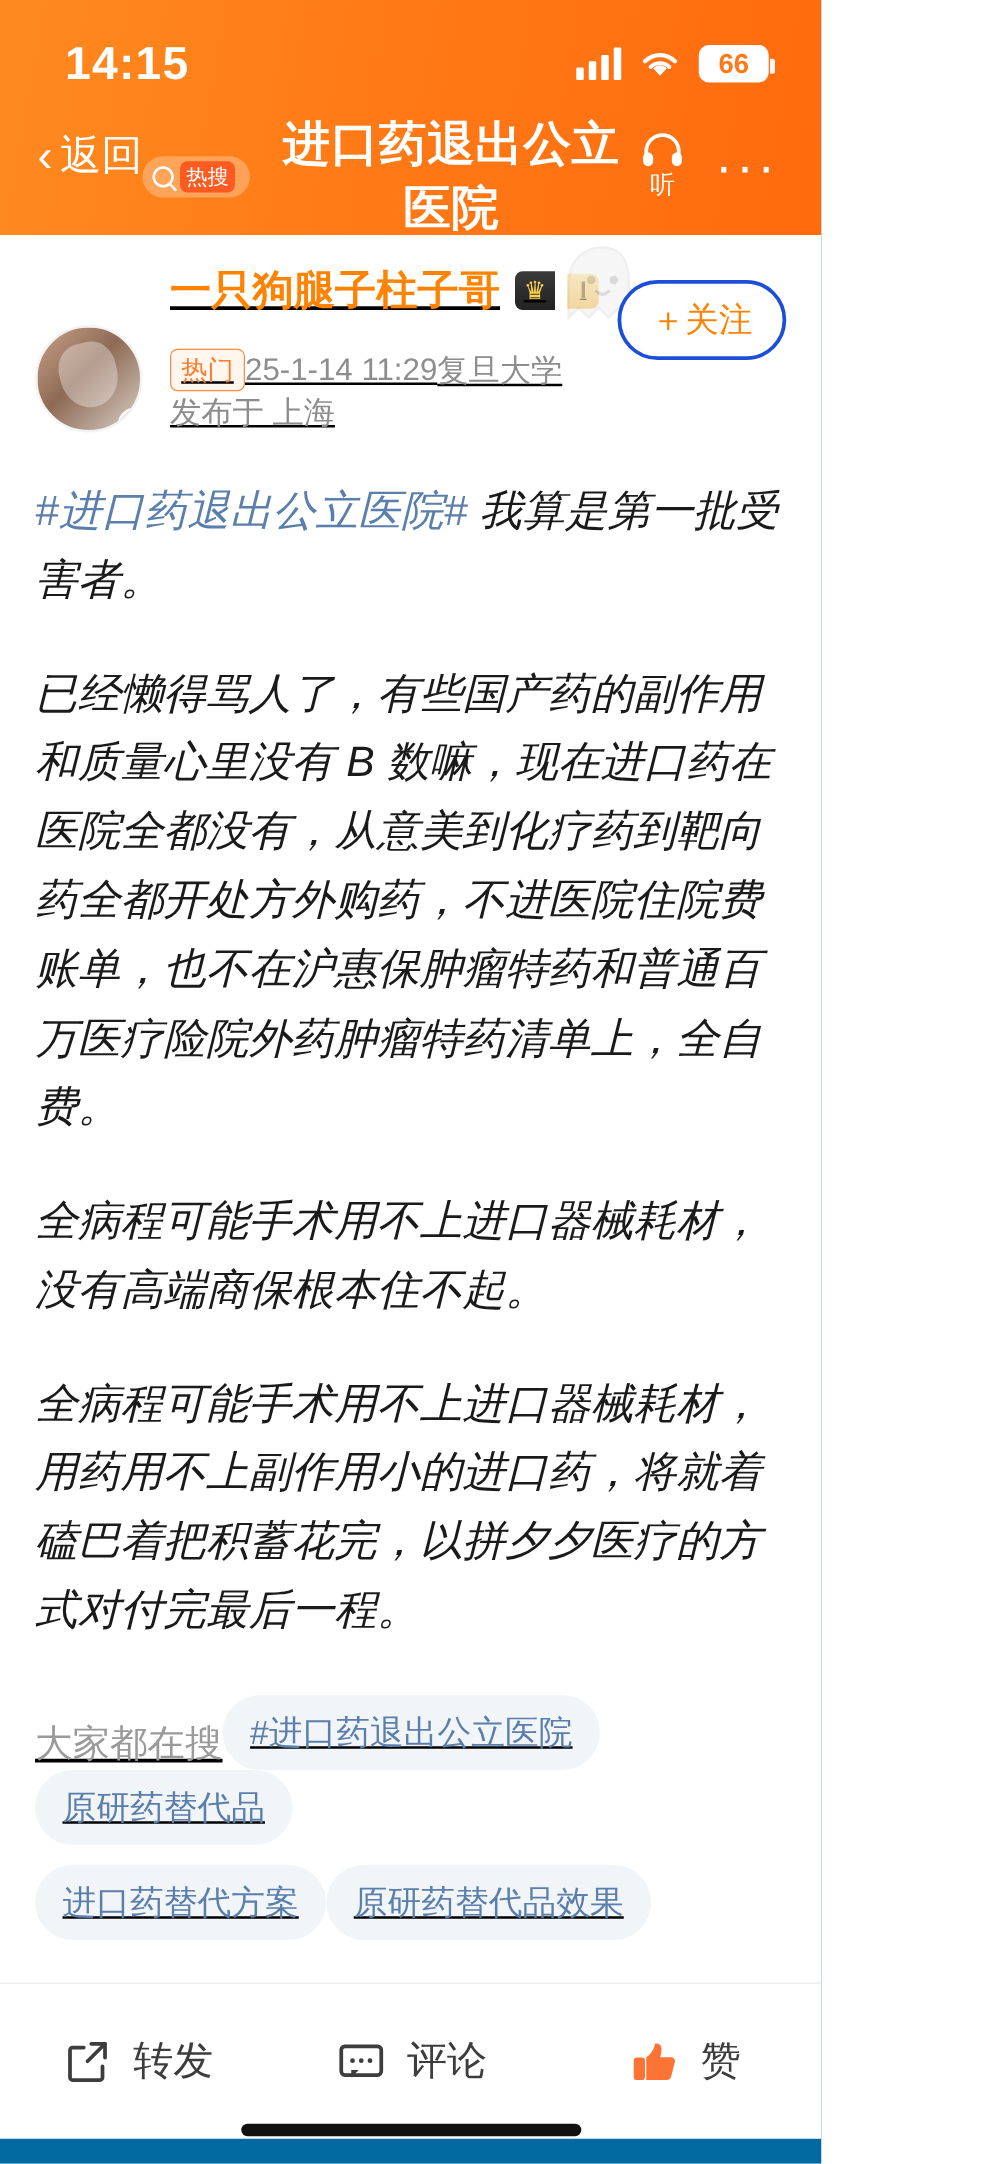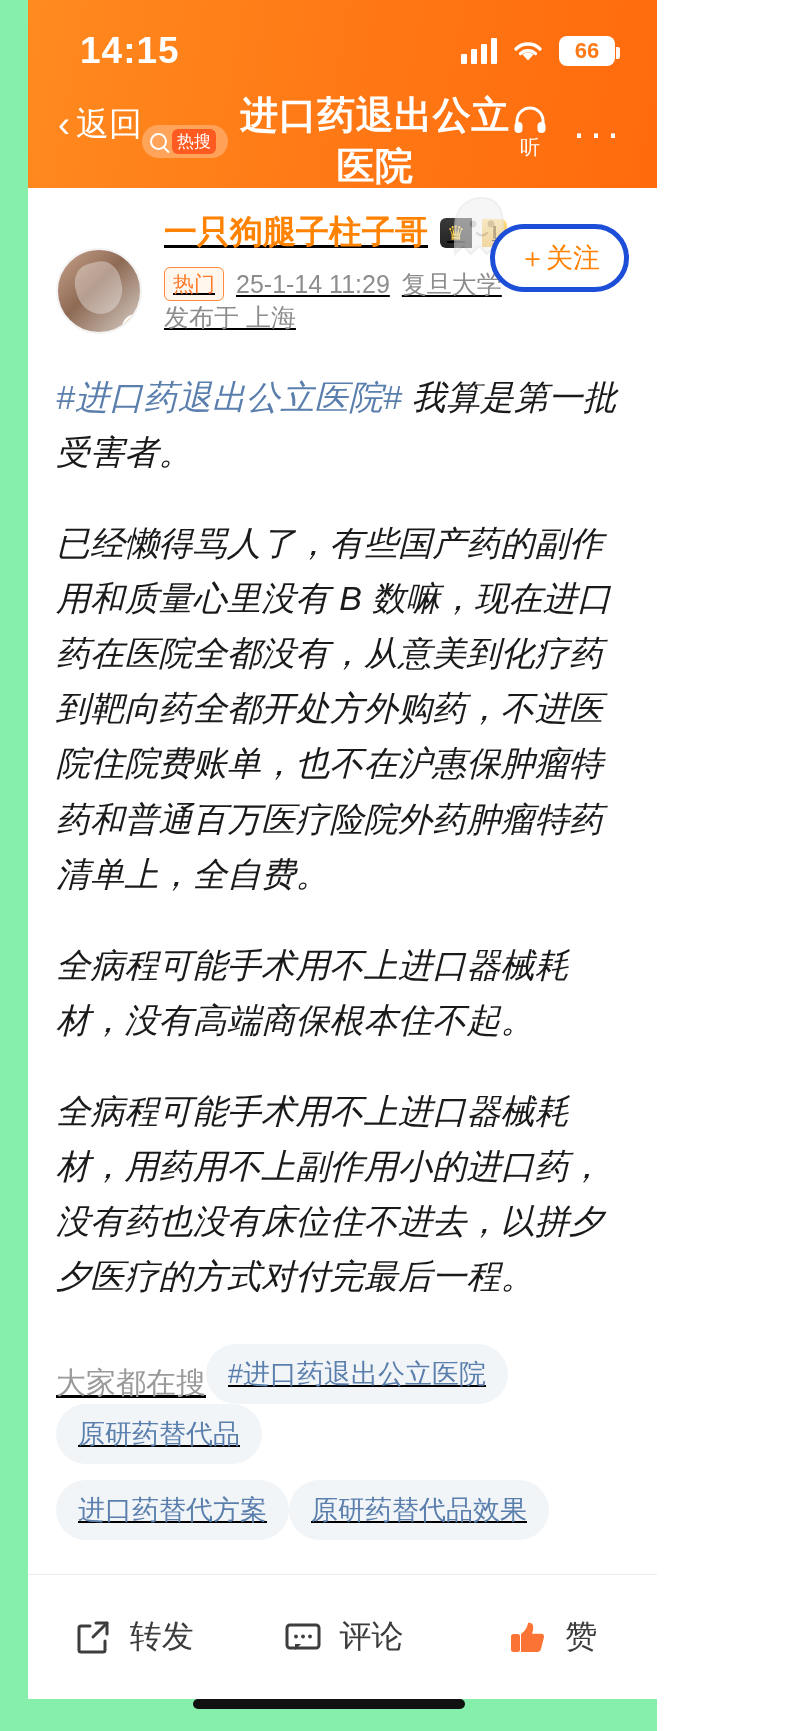--- a/index.html
+++ b/index.html
@@ -6,23 +6,22 @@
   html, body {
     width: 800px;
     height: 1731px;
     background: #ffffff;
     font-family: "Liberation Sans", "DejaVu Sans", sans-serif;
   }
   .phone {
     position: relative;
     width: 657px;
     height: 1731px;
-    background: #86efac;
+    background: #0369a1;
     overflow: hidden;
-    padding-left: 28px;
   }
 
   
   .header {
     position: relative;
     background: linear-gradient(100deg, #ff8a1f 0%, #ff7a16 45%, #ff6a0d 100%);
     padding: 0;
     height: 188px;
     border-bottom-left-radius: 0;
     border-bottom-right-radius: 0;
@@ -262,42 +261,41 @@
     color: #7a4a00;
     font-size: 19px;
     font-weight: bold;
     border-radius: 0 6px 6px 0;
     padding: 3px 10px;
     margin-left: -2px;
   }
   .meta-line2 {
     display: flex;
     align-items: center;
-    gap: 12px;
-    margin-top: 12px;
+    margin-top: 24px;
     color: #8d8d8d;
     font-size: 25px;
     flex-wrap: wrap;
   }
   .tag-hot {
     border: 1px solid #ff8a3d;
     color: #ff7a2a;
     border-radius: 6px;
     font-size: 21px;
     padding: 2px 8px;
     background: #fff6ee;
   }
   .meta-line3 {
     color: #8d8d8d;
     font-size: 25px;
   }
   .follow-btn {
     position: absolute;
     right: 0; top: 36px;
-    border: 5px solid #1d4ed8;
+    border: 3px solid #1d4ed8;
     color: #ff8200;
     border-radius: 34px;
     font-size: 27px;
     padding: 11px 24px;
     background: #ffffff;
     cursor: pointer;
     white-space: nowrap;
   }
   .ghost {
     position: absolute;
@@ -466,21 +464,21 @@
         </svg>
       </div>
 
       <div class="follow-btn">＋关注</div>
     </div>
 
     <div class="post-body">
       <p><span class="topic">#进口药退出公立医院#</span><span> 我算是第一批受害者。</span></p>
       <p>已经懒得骂人了，有些国产药的副作用和质量心里没有 B 数嘛，现在进口药在医院全都没有，从意美到化疗药到靶向药全都开处方外购药，不进医院住院费账单，也不在沪惠保肿瘤特药和普通百万医疗险院外药肿瘤特药清单上，全自费。</p>
       <p>全病程可能手术用不上进口器械耗材，没有高端商保根本住不起。</p>
-      <p>全病程可能手术用不上进口器械耗材，用药用不上副作用小的进口药，没有药也没有床位住不进去，以拼夕夕医疗的方式对付完最后一程。</p>
+      <p>全病程可能手术用不上进口器械耗材，用药用不上副作用小的进口药，将就着磕巴着把积蓄花完，以拼夕夕医疗的方式对付完最后一程。</p>
     </div>
 
     <div class="search-block">
       <div class="search-row">
         <span class="search-lead">大家都在搜</span>
         <span class="chip">#进口药退出公立医院</span>
         <span class="chip">原研药替代品</span>
       </div>
       <div class="search-row">
         <span class="chip">进口药替代方案</span>

